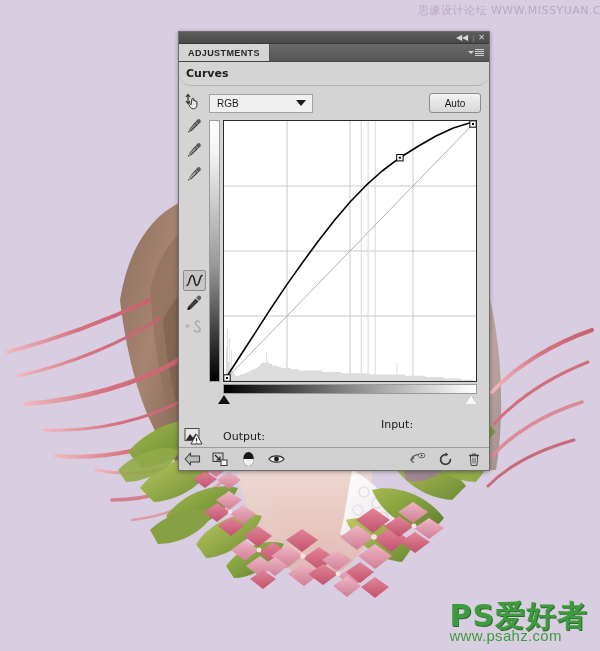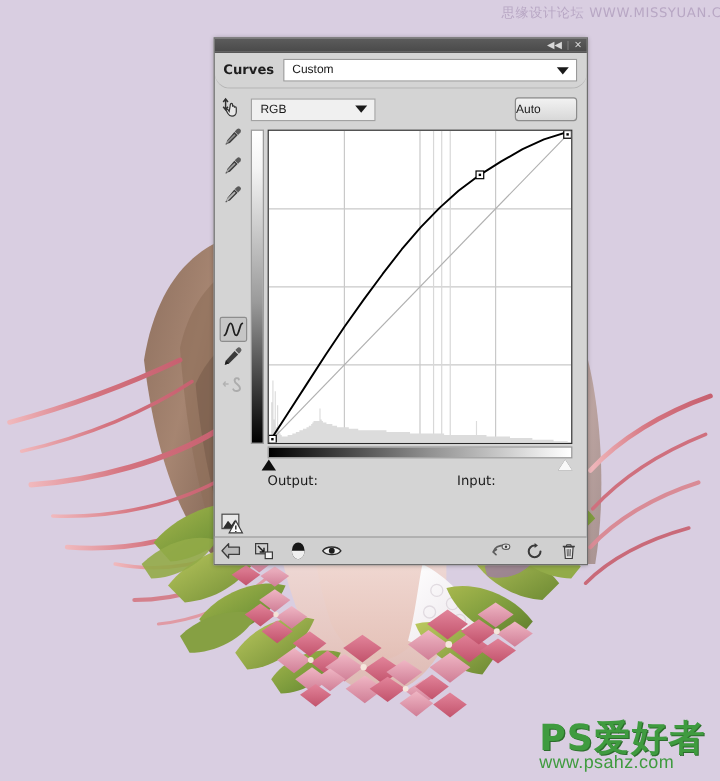--- a/index.html
+++ b/index.html
@@ -154,21 +154,21 @@
     background: #f0f0f0; border: 1px solid #a2a2a2;
     display: flex; align-items: center; justify-content: space-between;
     padding: 0 6px 0 7px;
     font-size: 10px; color: #1a1a1a; cursor: pointer;
   }
   .auto-btn {
     margin-left: auto;
     width: 52px; height: 20px;
     background: linear-gradient(#f2f2f2, #d8d8d8);
     border: 1px solid #8c8c8c; border-radius: 3px;
-    display: flex; align-items: center; justify-content: flex-start;
+    display: flex; align-items: center; justify-content: center;
     font-size: 10px; color: #1a1a1a; cursor: pointer;
   }
 
   
   .graph-wrap {
     position: relative;
     margin-top: 4px;
     width: 268px; height: 278px;
   }
   .vgrad {
@@ -212,21 +212,21 @@
   
   .oi-row {
     display: flex; align-items: center;
     padding: 8px 0 0 4px;
     gap: 0;
   }
   .oi-label {
     font-size: 11px; color: #1a1a1a;
     font-family: "DejaVu Sans", sans-serif;
   }
-  .oi-out { margin-left: 10px; }
+  .oi-out { margin-left: 10px; margin-top: 24px; }
   .oi-in { margin-left: 116px; }
 
   
   .footer {
     height: 23px;
     border-top: 1px solid #9c9c9c;
     background: #d0d0d0;
     display: flex; align-items: center;
     padding: 0 7px 0 5px;
     gap: 11px;
@@ -413,27 +413,39 @@
   </div>
 
   <div id="panel">
 
     <div class="titlebar">
       <span class="tb-btn">◀◀</span>
       <span class="tb-sep">|</span>
       <span class="tb-btn">✕</span>
     </div>
 
+    <div class="tabbar">
+      <div class="tab-active">
+        <span>ADJUSTMENTS</span>
+      </div>
+      <div class="tabbar-rest">
+        <div class="panel-menu">
+          <span class="pm-tri"></span>
+          <span class="pm-lines">
+              <i></i>
+              <i></i>
+              <i></i>
+              <i></i>
+            </span>
+        </div>
+      </div>
+    </div>
 
     <div class="preset-row">
       <span class="preset-label">Curves</span>
-      <div class="preset-select">
-        <span>Custom</span>
-        <span class="caret-dn"></span>
-      </div>
     </div>
 
     <div class="panel-body">
 
       <div class="toolcol">
 
         <div class="tool">
           <svg width="18" height="18" viewBox="0 0 18 18">
             <path d="M3 2 l0 8 M1 4 l2 -2.5 l2 2.5 M1 8 l2 2.5 l2 -2.5" stroke="#2f2f2f" stroke-width="1.2" fill="none"></path>
             <path d="M7 6 c0-1.2 1.8-1.2 1.8 0 l0 2 c0-1 1.6-1 1.6 .2 l0 .6 c0-1 1.5-1 1.5 .2 l0 3.4 c0 2-1.6 3.4-3.6 3.4 c-1.8 0-2.6-.8-3.4-2.2 l-1.2-2.2 c-.5-1 .8-1.8 1.4-.9 l.9 1.3 Z" fill="#e8e8e8" stroke="#333" stroke-width="1"></path>

